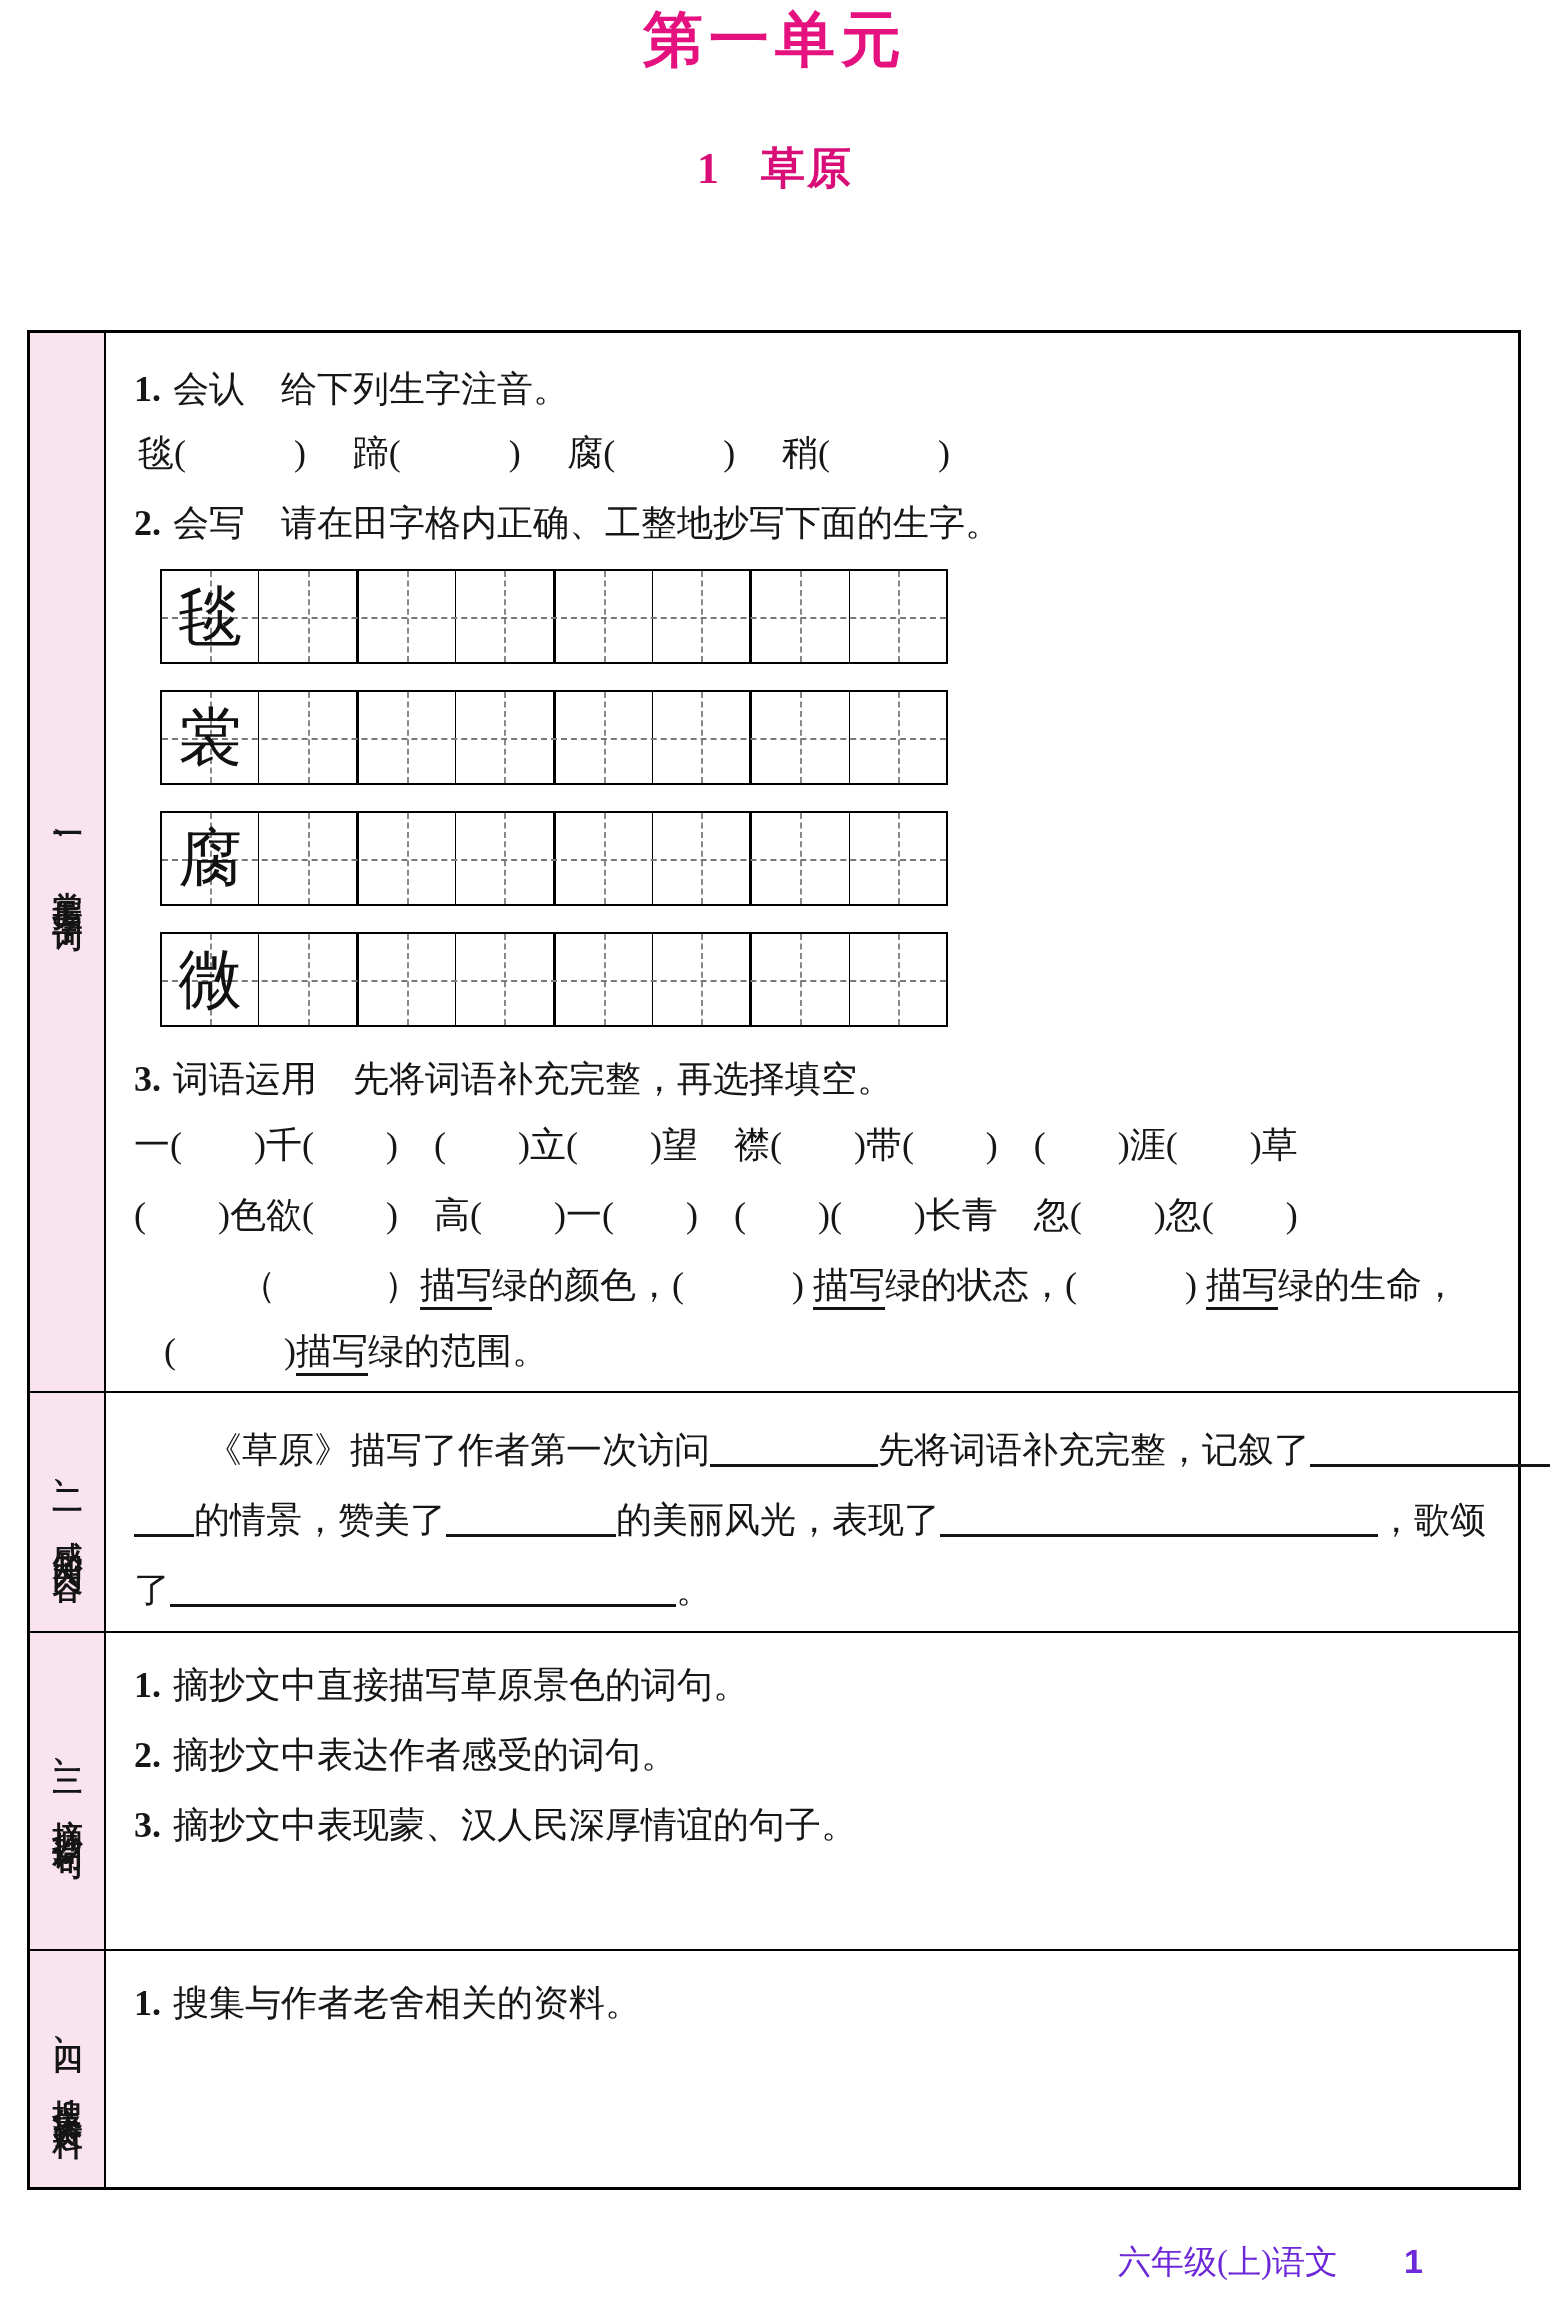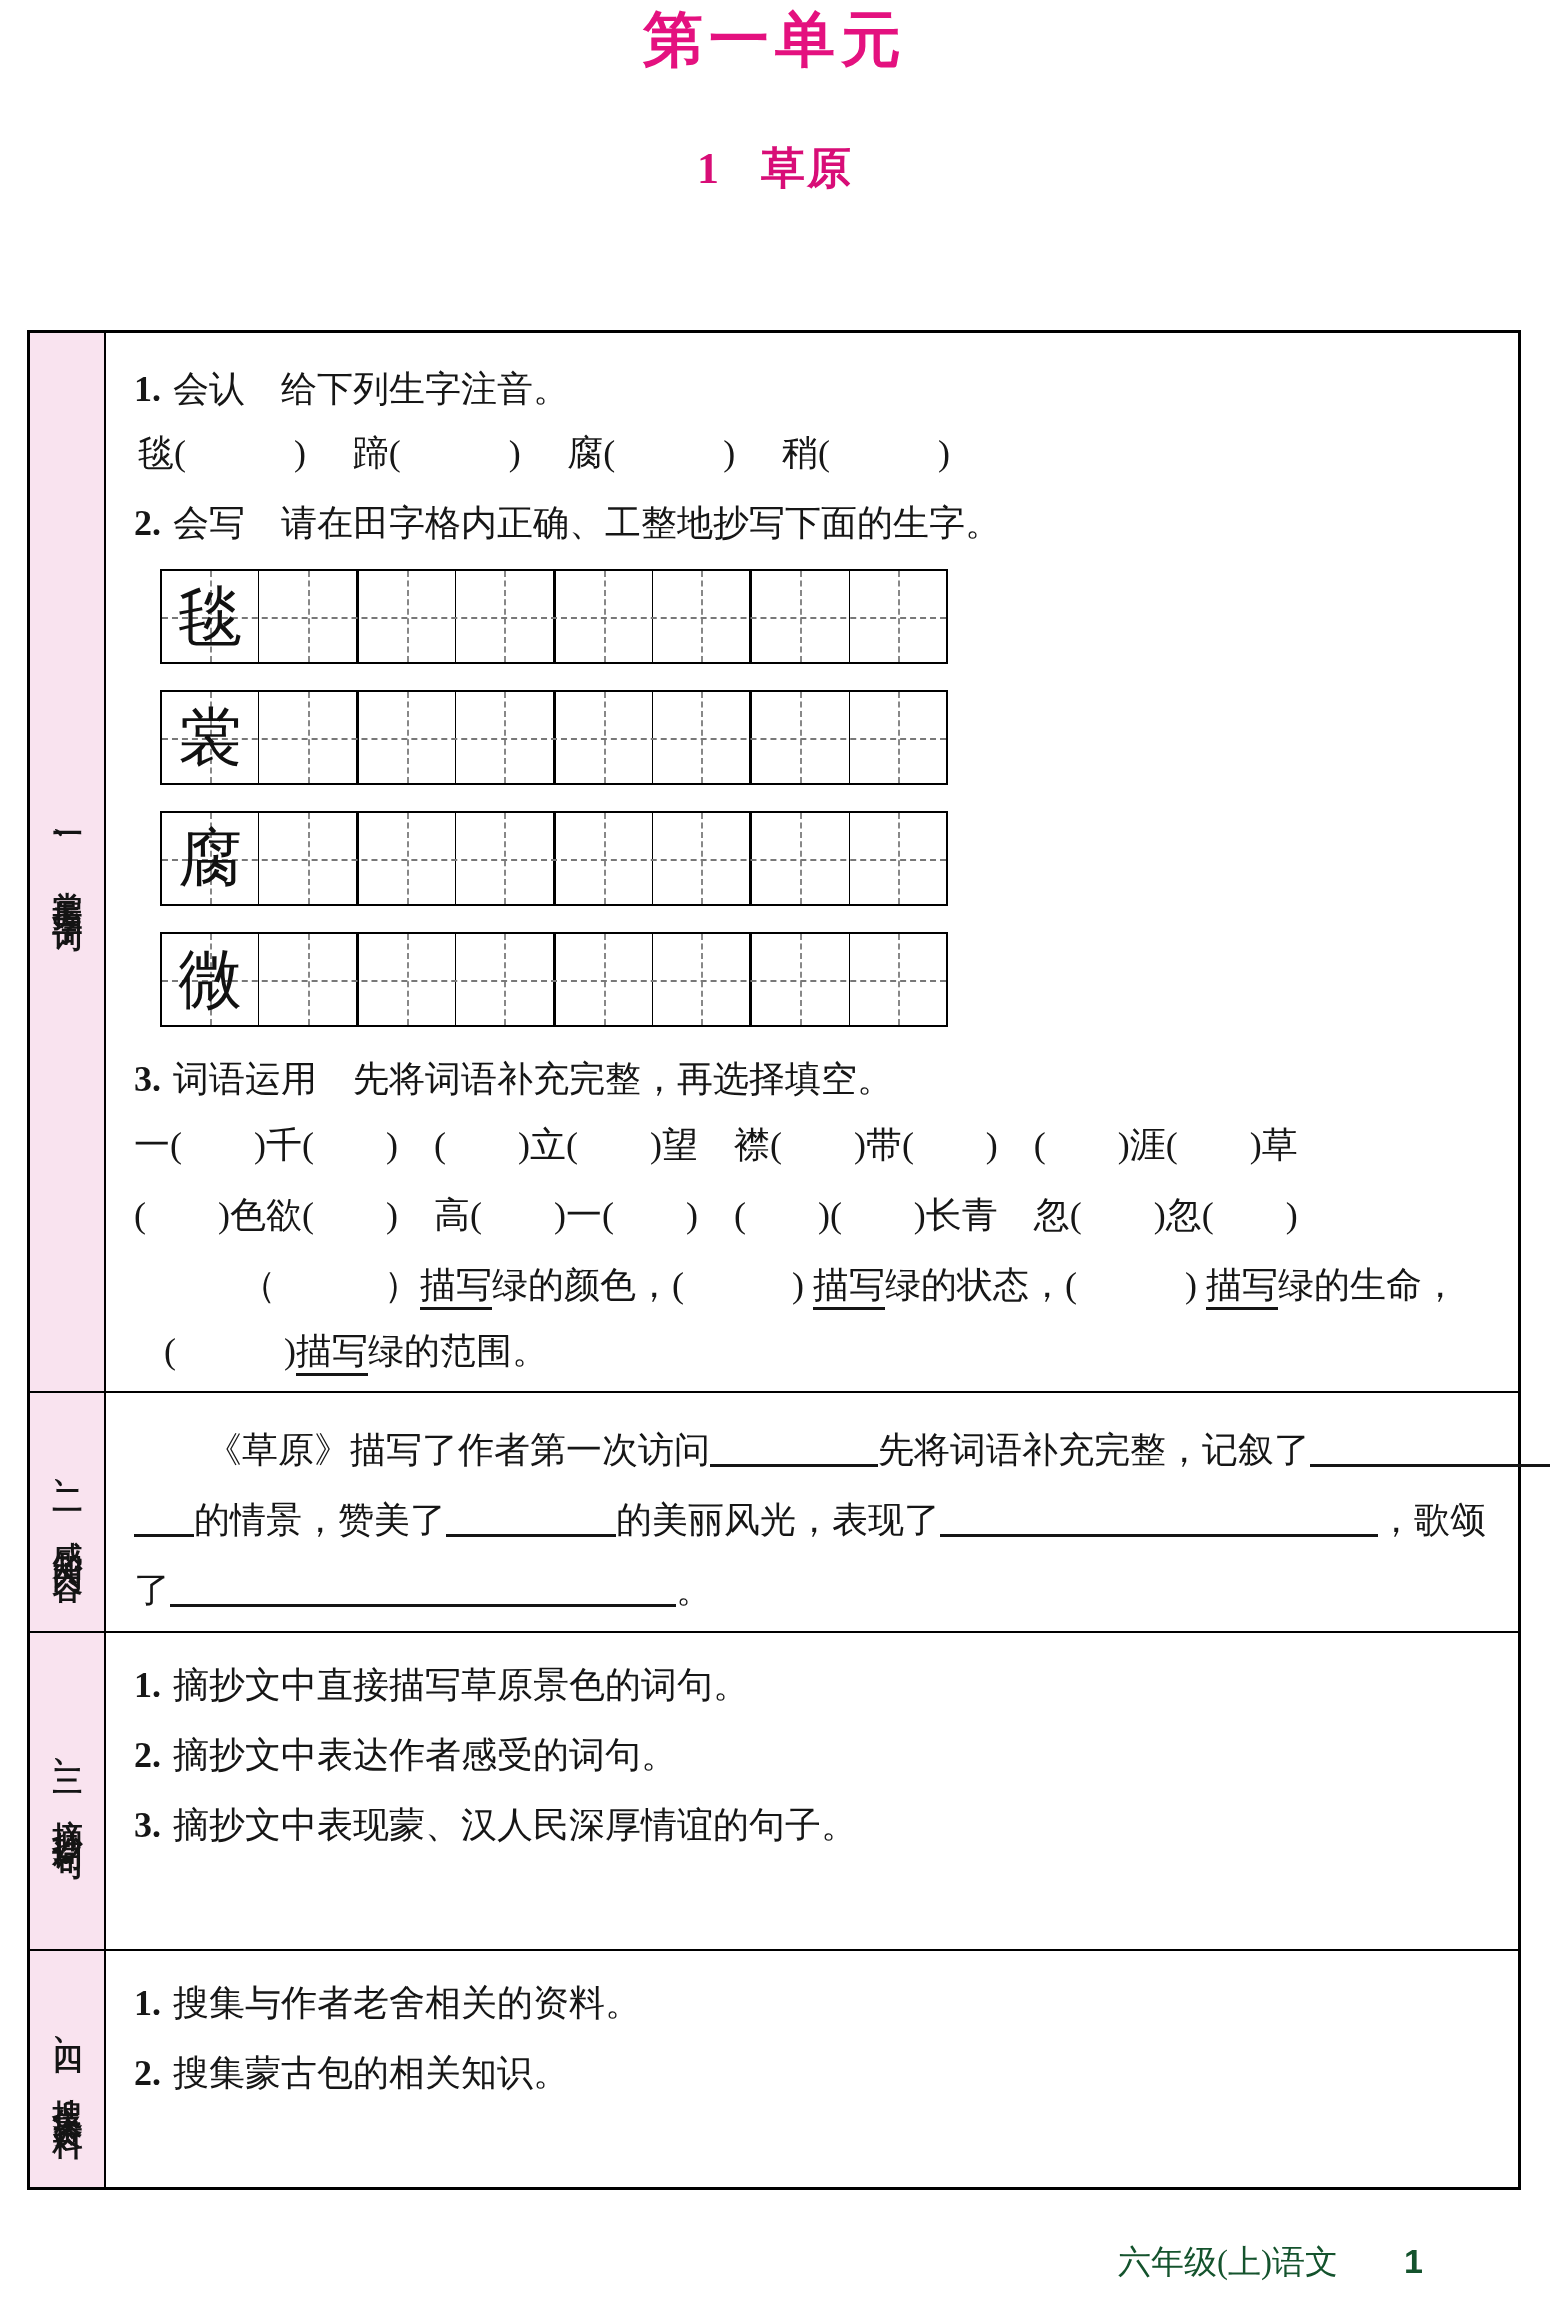--- a/index.html
+++ b/index.html
@@ -129,21 +129,21 @@
   
   .item { margin-top:30px; white-space:nowrap; }
   .item:first-child { margin-top:32px; }
 
   
   .footer {
     position:absolute;
     top:2240px; left:1118px;
     font-size:33px;
     display:flex; align-items:baseline; gap:66px;
-    color:#14532d;
+    color:#6d28d9;
   }
   .footer .pg { font-family:"Liberation Sans","DejaVu Sans",sans-serif; font-weight:bold; font-size:34px; }
 </style>
 </head>
 <body>
 
 <div class="unit-title">第一单元</div>
 
 <div class="lesson-title">
   <span>1</span><span class="gap"></span><span>草原</span>
@@ -270,23 +270,20 @@
   </div>
 
   <div class="section s4">
     <div class="side">
       <span>四、搜集资料</span>
     </div>
     <div class="content">
       <div class="item">
         <span class="qnum">1.</span><span>搜集与作者老舍相关的资料。</span>
       </div>
-      <div class="item">
-        <span class="qnum">2.</span><span>搜集蒙古包的相关知识。</span>
-      </div>
     </div>
   </div>
 
 </div>
 
 <div class="footer">
   <span>六年级(上)语文</span>
   <span class="pg">1</span>
 </div>
 

